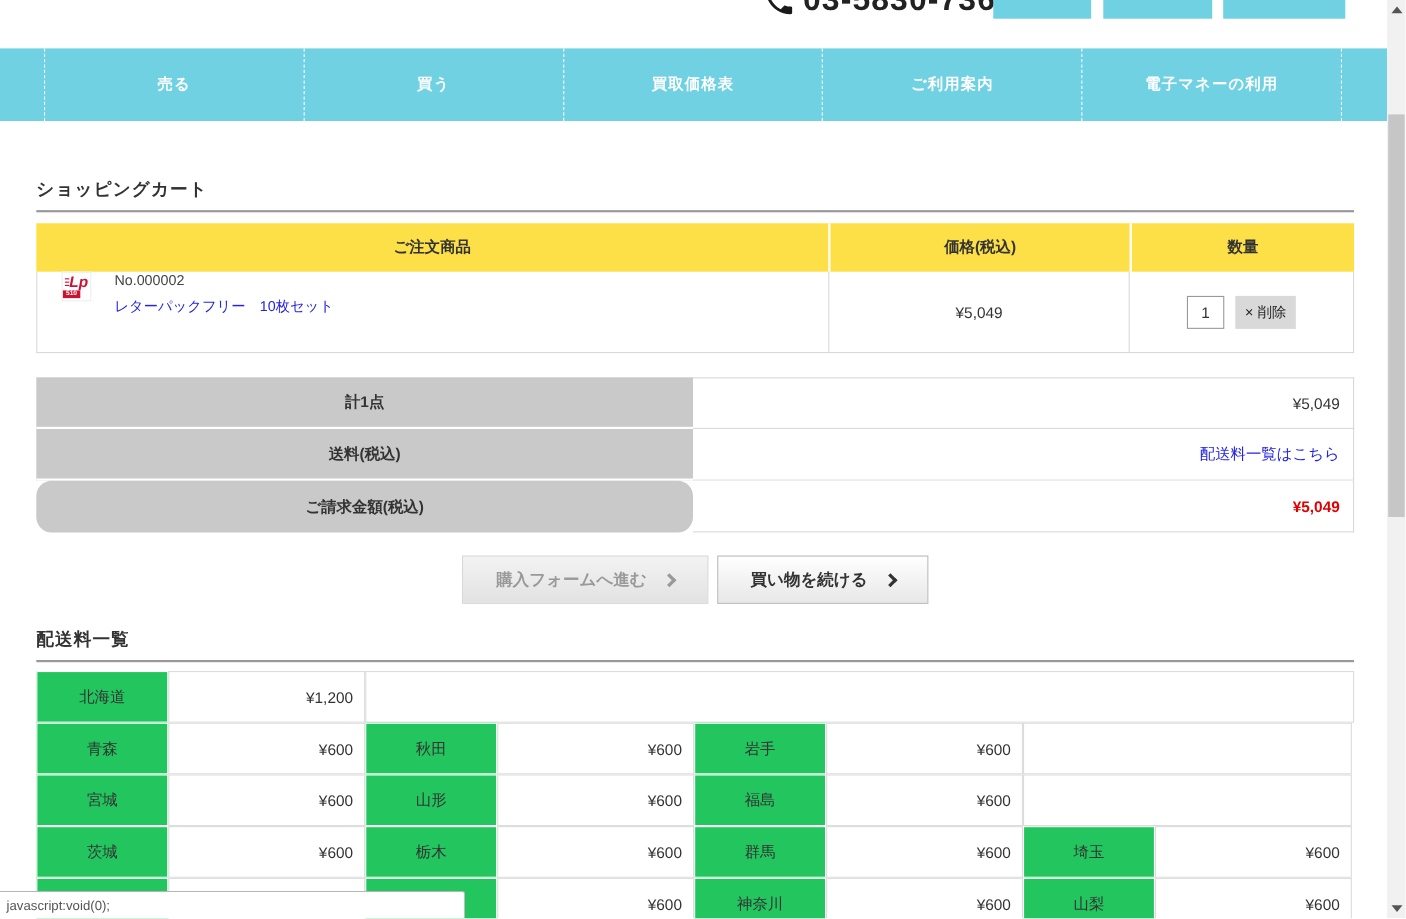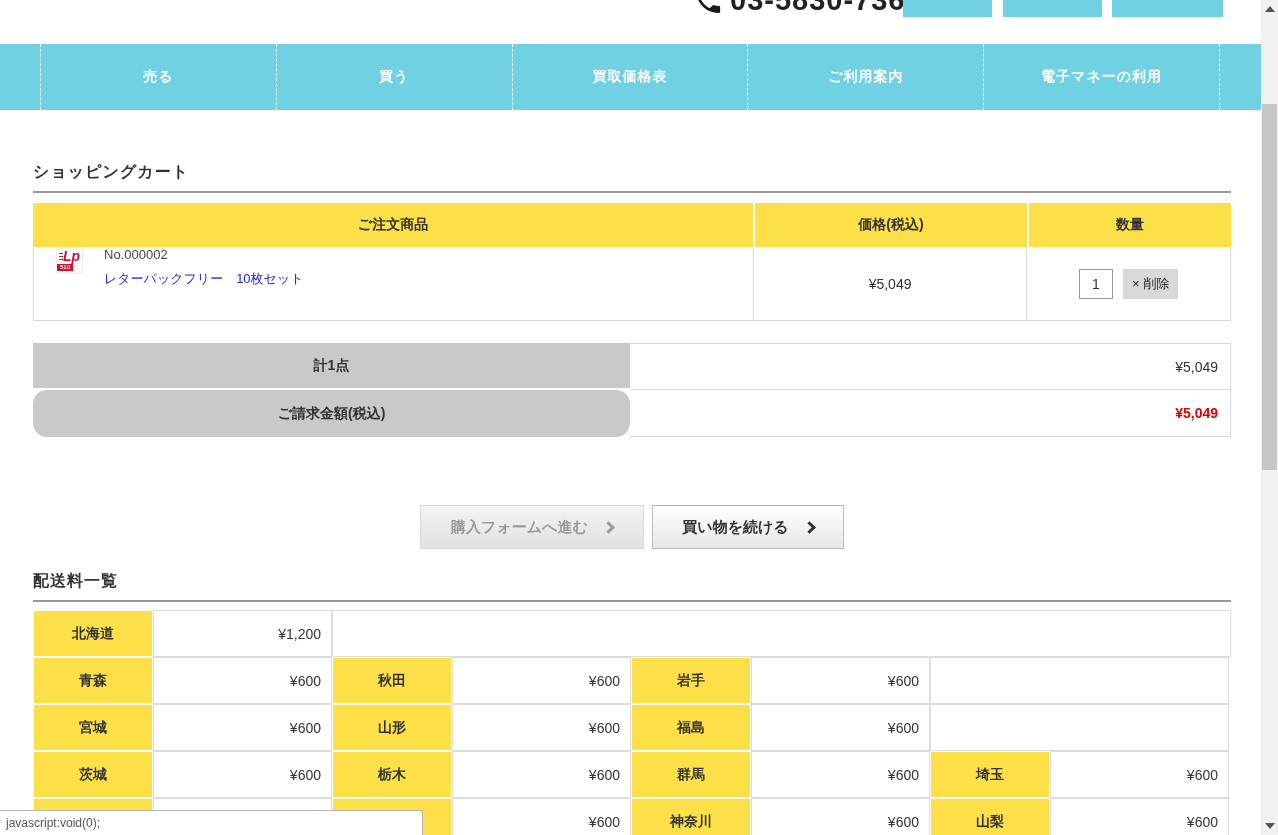--- a/index.html
+++ b/index.html
@@ -79,22 +79,22 @@
                 font-size:15px; font-weight:bold; font-family:inherit; cursor:pointer; }
   .action-btn.primary { width:192px; background:linear-gradient(#ffffff,#e7e7e7); border:1px solid #bbb; color:#333; }
   .action-btn.secondary { width:224px; background:linear-gradient(#f3f3f3,#e2e2e2); border:1px solid #d8d8d8; color:#999; }
   .chev { width:9px; height:9px; border-top:3px solid #333; border-right:3px solid #333;
           transform:rotate(45deg); margin-left:2px; }
   .chev.gray { border-color:#999; }
 
   
   .ship-table { position:absolute; left:33px; top:610px; width:1198px; }
   .ship-row { display:flex; height:47px; }
-  .sh-h { width:120px; background:#fde047; border:1px solid #fff; display:flex; align-items:center;
-          justify-content:center; font-size:14px; font-weight:bold; color:#333; }
+  .sh-h { width:120px; background:#22c55e; border:1px solid #fff; display:flex; align-items:center;
+          justify-content:center; font-size:14px; font-weight:normal; color:#333; }
   .sh-v { width:179px; background:#fff; border:1px solid #dcdcdc; display:flex; align-items:center;
           justify-content:flex-end; padding-right:10px; font-size:14px; color:#333; }
   .sh-v.merged1 { width:899px; }
   .sh-v.merged2 { width:299px; }
 
   
   .status-tip { position:absolute; left:0; top:810px; width:423px; height:25px; background:#fff;
                 border:1px solid #b5b5b5; border-left:none; border-bottom:none; border-top-right-radius:3px;
                 font-size:12px; color:#555; display:flex; align-items:center; padding-left:6px; z-index:50; }
 
@@ -175,20 +175,24 @@
       </div>
     </div>
   </div>
 
   <div class="summary">
     <div class="sum-row">
       <div class="sum-label">計1点</div>
       <div class="sum-value">¥5,049</div>
     </div>
     <div class="sum-row">
+      <div class="sum-label">送料(税込)</div>
+      <div class="sum-value link">配送料一覧はこちら</div>
+    </div>
+    <div class="sum-row">
       <div class="sum-label">ご請求金額(税込)</div>
       <div class="sum-value red">¥5,049</div>
     </div>
   </div>
 
   <div class="actions">
     <button class="action-btn secondary">
       <span>購入フォームへ進む</span>
       <span class="chev gray"></span>
     </button>

